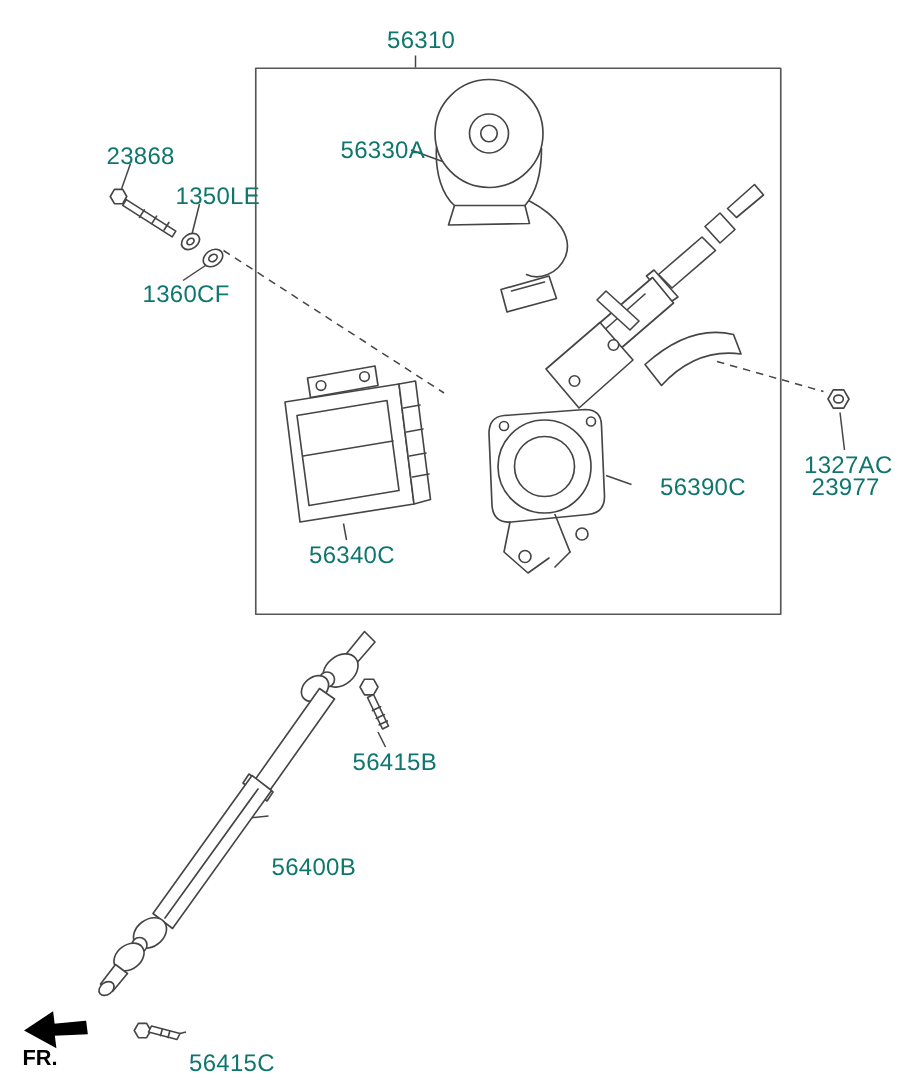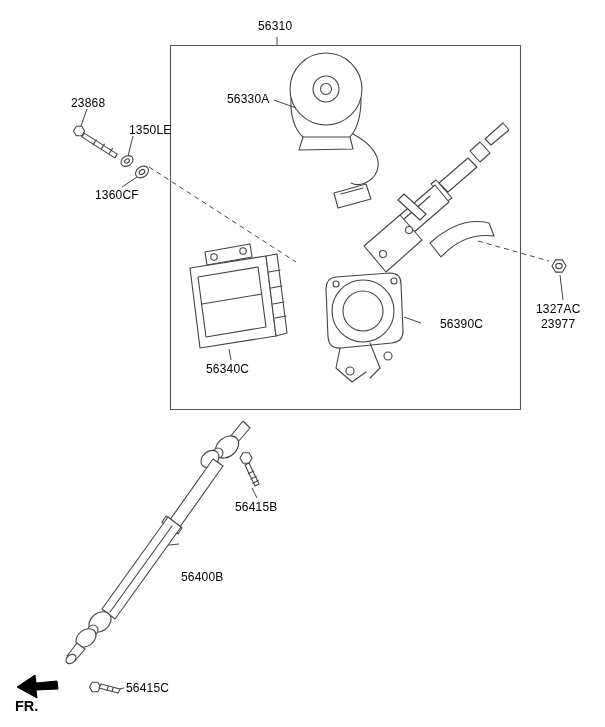--- a/index.html
+++ b/index.html
@@ -1,20 +1,20 @@
 <!DOCTYPE html>
 <html><head>
 <meta charset="utf-8">
 <style>
   * { margin:0; padding:0; box-sizing:border-box; }
   html,body { width:605px; height:727px; background:#ffffff; overflow:hidden;
               font-family:"Liberation Sans", sans-serif; }
   .canvas { position:relative; width:605px; height:727px; background:#fff; }
   .canvas > svg { position:absolute; left:0; top:0; }
-  .part-label { position:absolute; font-size:12px; color:#000000; white-space:nowrap;
+  .part-label { position:absolute; font-size:16px; color:#0f766e; white-space:nowrap;
                 letter-spacing:.2px; }
   .fr-label { position:absolute; font-size:14.5px; font-weight:bold; color:#000; }
   .s  { stroke:#454545; fill:none; stroke-width:1.1; stroke-linejoin:round; stroke-linecap:round; }
   .sw { stroke:#454545; fill:#ffffff; stroke-width:1.1; stroke-linejoin:round; }
   .leader { stroke:#454545; stroke-width:1; fill:none; }
   .dashed { stroke:#454545; stroke-width:1; fill:none; stroke-dasharray:5 4; }
 </style>
 </head>
 <body>
 
@@ -149,25 +149,25 @@
       <line class="s" x1="112" y1="691.7" x2="113.2" y2="687.5"></line>
     </g>
 
     <g>
       <path d="M 57,681 L 36,683 L 35,675 L 17,687 L 37,698 L 36,690 L 58,689 Z" fill="#000" stroke="#000"></path>
     </g>
   </svg>
 
   <div class="part-label" style="left:258px; top:19px">56310</div>
   <div class="part-label" style="left:71px;  top:96px">23868</div>
-  <div class="part-label" style="left:129px; top:123px">1350LE</div>
+  <div class="part-label" style="left:117px; top:123px">1350LE</div>
   <div class="part-label" style="left:95px;  top:188px">1360CF</div>
   <div class="part-label" style="left:227px; top:92px">56330A</div>
   <div class="part-label" style="left:206px; top:362px">56340C</div>
   <div class="part-label" style="left:440px; top:317px">56390C</div>
   <div class="part-label" style="left:536px; top:302px">1327AC</div>
   <div class="part-label" style="left:541px; top:317px">23977</div>
   <div class="part-label" style="left:235px; top:500px">56415B</div>
   <div class="part-label" style="left:181px; top:570px">56400B</div>
-  <div class="part-label" style="left:126px; top:681px">56415C</div>
+  <div class="part-label" style="left:126px; top:701px">56415C</div>
   <div class="fr-label" style="left:15px;  top:698px">FR.</div>
 
 </div>
 
 </body></html>

